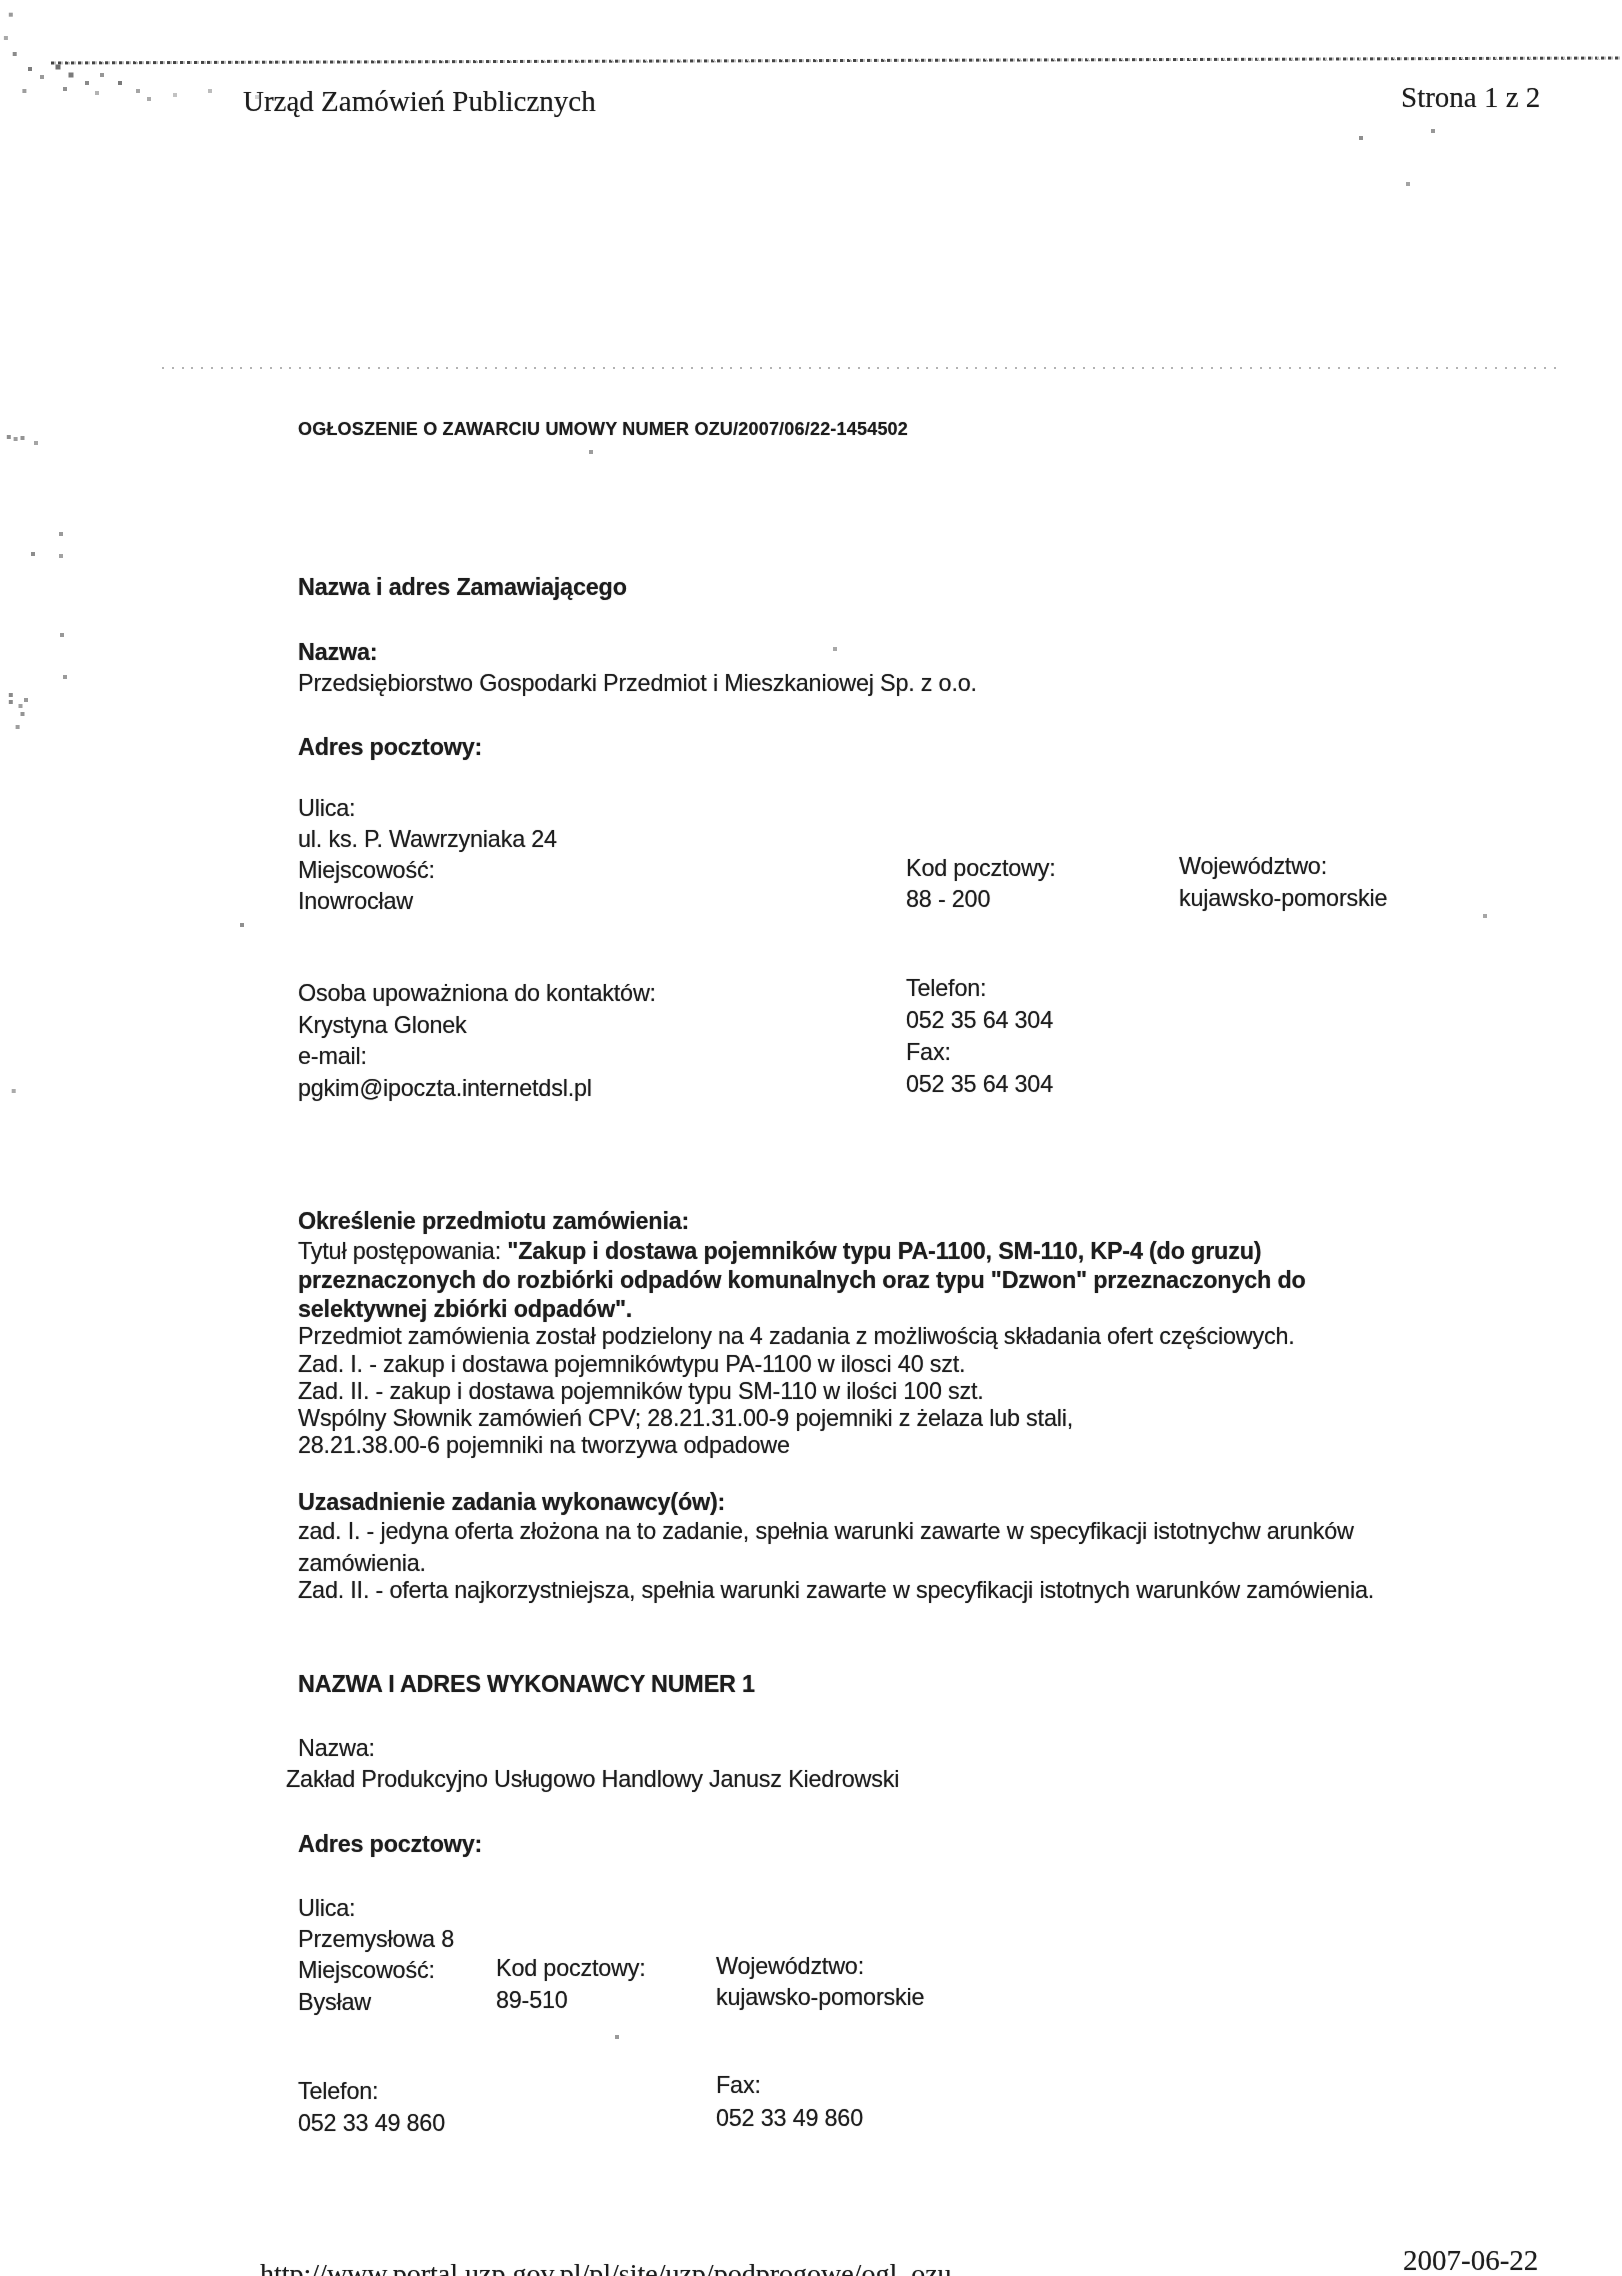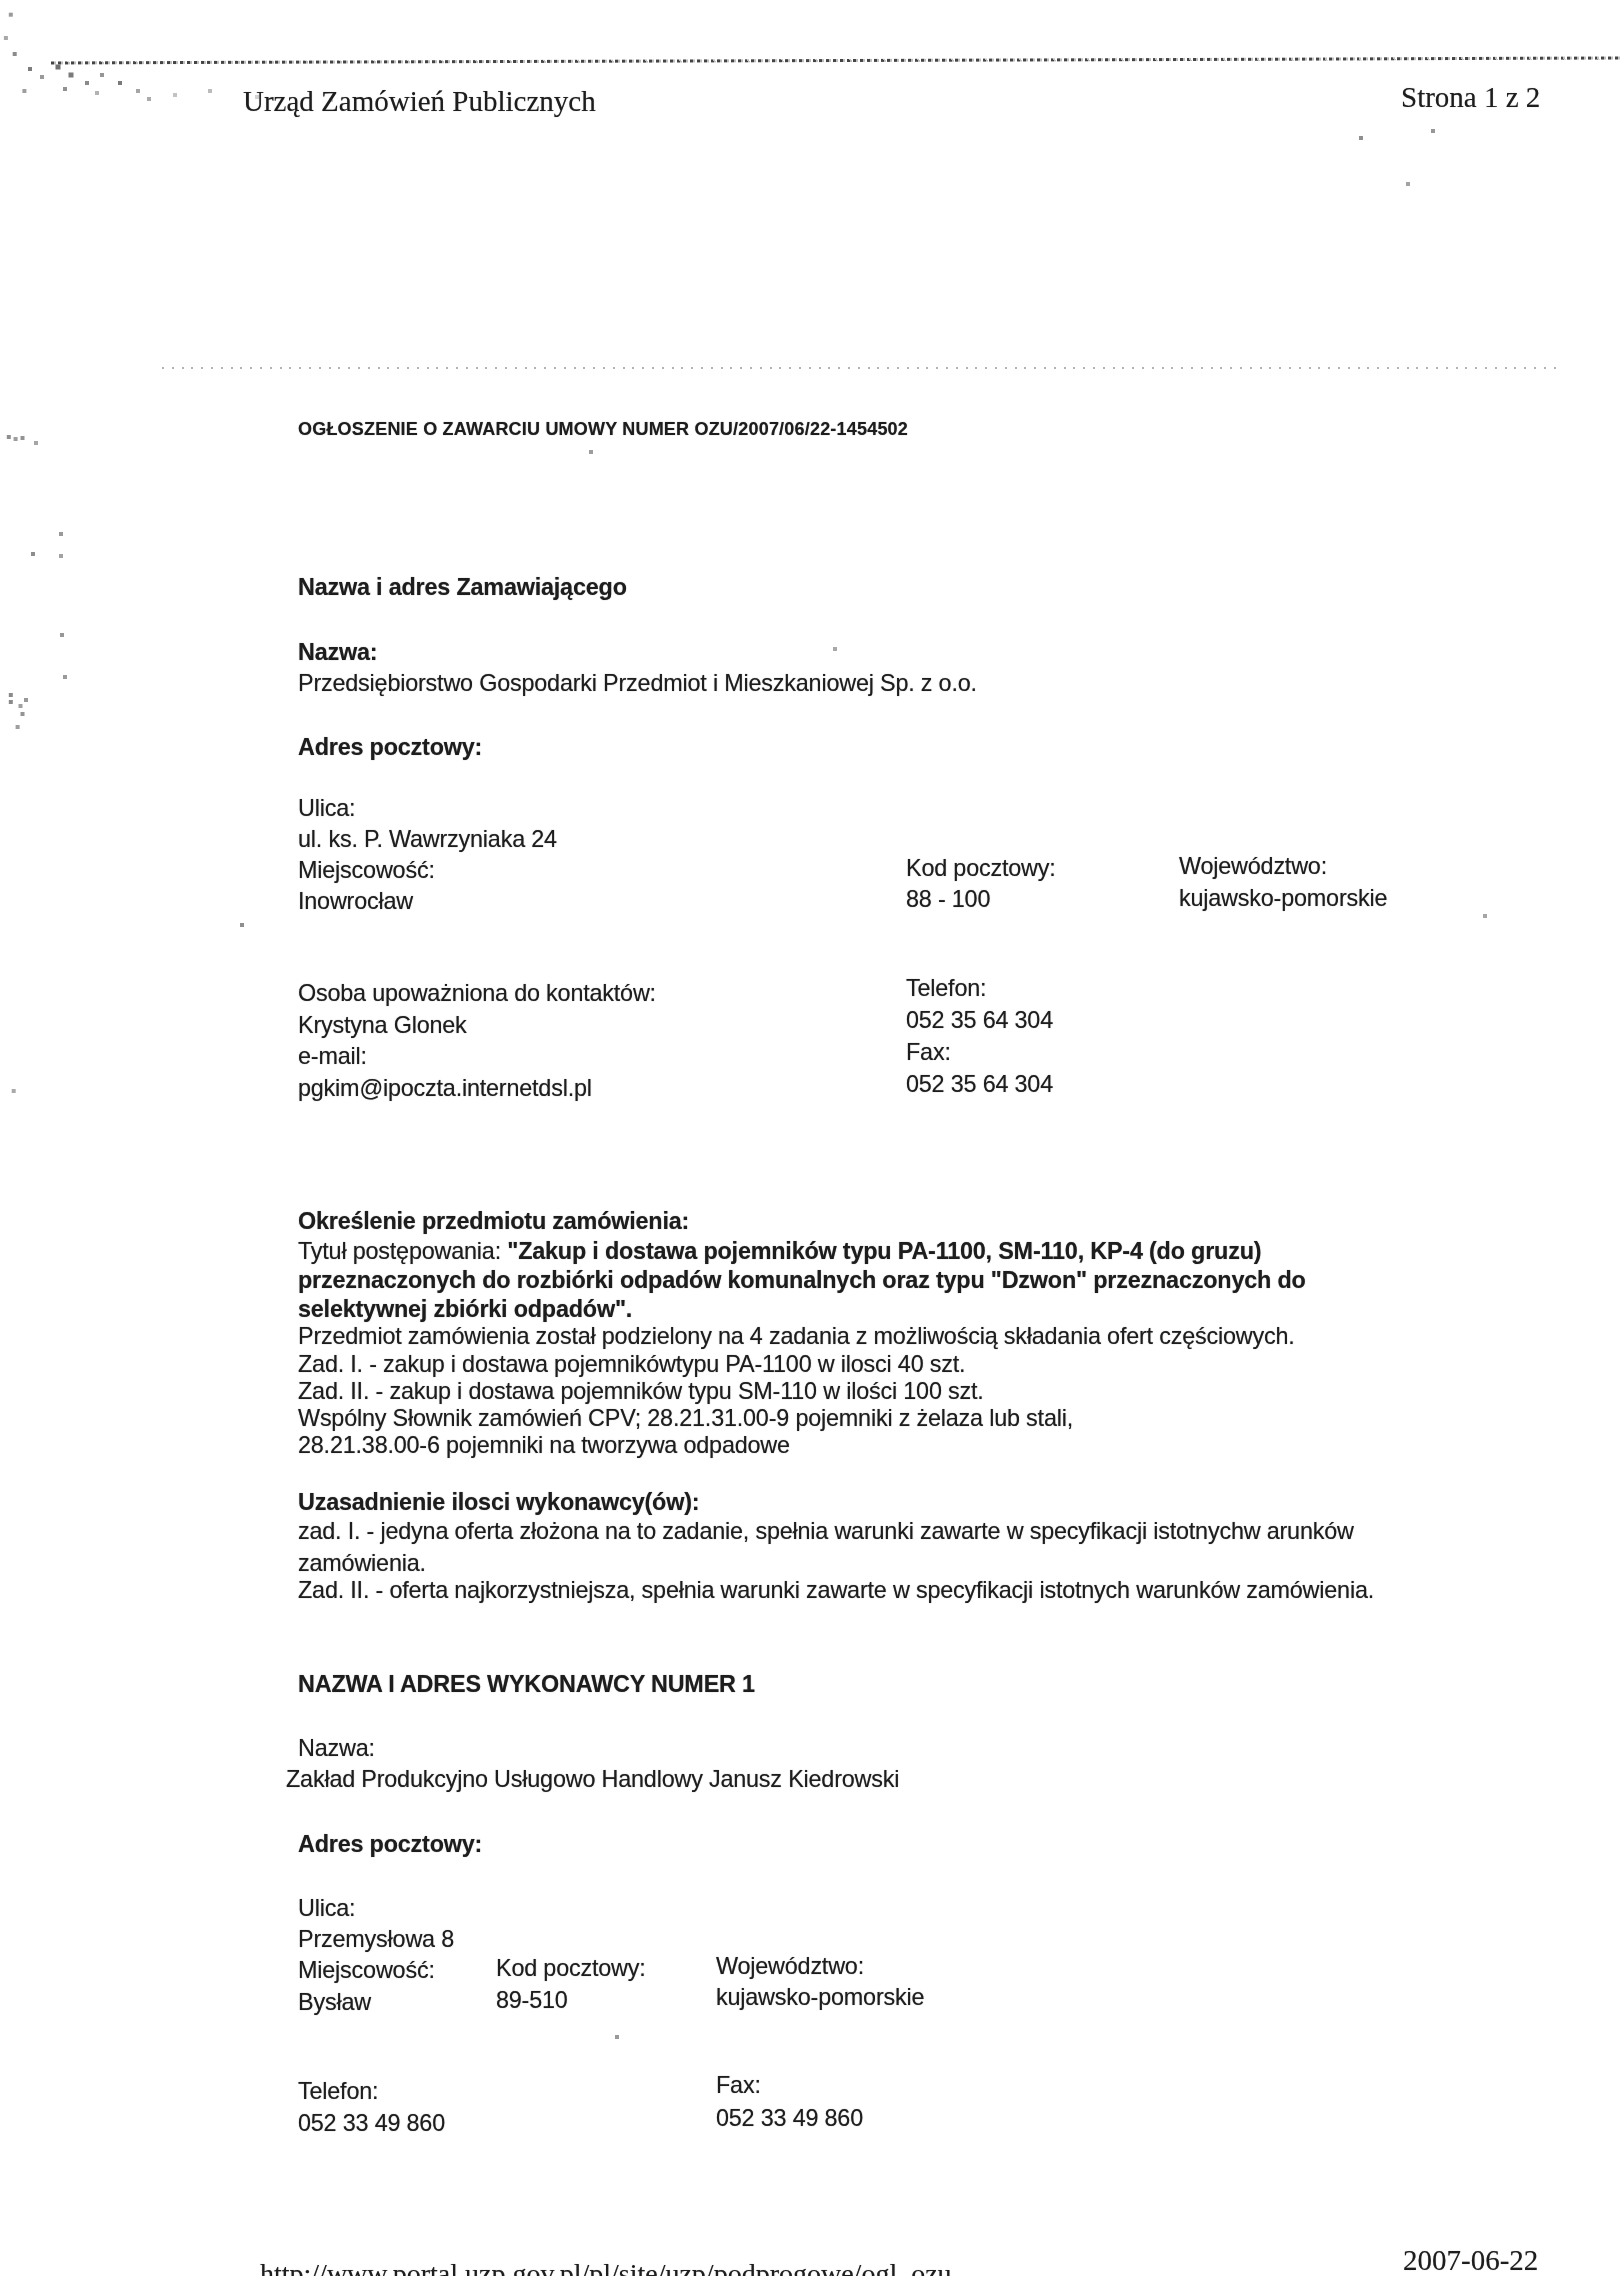--- a/index.html
+++ b/index.html
@@ -85,42 +85,42 @@
   <div class="t b" style="left:268px;top:575px;">Nazwa i adres Zamawiającego</div>
   <div class="t b" style="left:268px;top:640px;">Nazwa:</div>
   <div class="t" style="left:268px;top:671px;">Przedsiębiorstwo Gospodarki Przedmiot i Mieszkaniowej Sp. z o.o.</div>
   <div class="t b" style="left:268px;top:735px;">Adres pocztowy:</div>
   <div class="t" style="left:268px;top:796px;">Ulica:</div>
   <div class="t" style="left:268px;top:827px;">ul. ks. P. Wawrzyniaka 24</div>
   <div class="t" style="left:268px;top:858px;">Miejscowość:</div>
   <div class="t" style="left:876px;top:856px;">Kod pocztowy:</div>
   <div class="t" style="left:1149px;top:854px;">Województwo:</div>
   <div class="t" style="left:268px;top:889px;">Inowrocław</div>
-  <div class="t" style="left:876px;top:887px;">88 - 100</div>
+  <div class="t" style="left:876px;top:887px;">88 - 200</div>
   <div class="t" style="left:1149px;top:886px;">kujawsko-pomorskie</div>
   <div class="t" style="left:268px;top:981px;">Osoba upoważniona do kontaktów:</div>
   <div class="t" style="left:876px;top:976px;">Telefon:</div>
   <div class="t" style="left:268px;top:1013px;">Krystyna Glonek</div>
   <div class="t" style="left:876px;top:1008px;">052 35 64 304</div>
   <div class="t" style="left:268px;top:1044px;">e-mail:</div>
   <div class="t" style="left:876px;top:1040px;">Fax:</div>
   <div class="t" style="left:268px;top:1076px;">pgkim@ipoczta.internetdsl.pl</div>
   <div class="t" style="left:876px;top:1072px;">052 35 64 304</div>
 
   <div class="t b" style="left:268px;top:1209px;">Określenie przedmiotu zamówienia:</div>
   <div class="t" style="left:268px;top:1239px;"><span>Tytuł postępowania: </span><span class="b">"Zakup i dostawa pojemników typu PA-1100, SM-110, KP-4 (do gruzu)</span></div>
   <div class="t b" style="left:268px;top:1268px;">przeznaczonych do rozbiórki odpadów komunalnych oraz typu "Dzwon" przeznaczonych do</div>
   <div class="t b" style="left:268px;top:1297px;">selektywnej zbiórki odpadów".</div>
   <div class="t" style="left:268px;top:1324px;">Przedmiot zamówienia został podzielony na 4 zadania z możliwością składania ofert częściowych.</div>
   <div class="t" style="left:268px;top:1352px;">Zad. I. - zakup i dostawa pojemnikówtypu PA-1100 w ilosci 40 szt.</div>
   <div class="t" style="left:268px;top:1379px;">Zad. II. - zakup i dostawa pojemników typu SM-110 w ilości 100 szt.</div>
   <div class="t" style="left:268px;top:1406px;">Wspólny Słownik zamówień CPV; 28.21.31.00-9 pojemniki z żelaza lub stali,</div>
   <div class="t" style="left:268px;top:1433px;">28.21.38.00-6 pojemniki na tworzywa odpadowe</div>
 
-  <div class="t b" style="left:268px;top:1490px;">Uzasadnienie ilosci wykonawcy(ów):</div>
+  <div class="t b" style="left:268px;top:1490px;">Uzasadnienie zadania wykonawcy(ów):</div>
   <div class="t" style="left:268px;top:1519px;">zad. I. - jedyna oferta złożona na to zadanie, spełnia warunki zawarte w specyfikacji istotnychw arunków</div>
   <div class="t" style="left:268px;top:1551px;">zamówienia.</div>
   <div class="t" style="left:268px;top:1578px;">Zad. II. - oferta najkorzystniejsza, spełnia warunki zawarte w specyfikacji istotnych warunków zamówienia.</div>
 
   <div class="t b" style="left:268px;top:1672px;">NAZWA I ADRES WYKONAWCY NUMER 1</div>
   <div class="t" style="left:268px;top:1736px;">Nazwa:</div>
   <div class="t" style="left:256px;top:1767px;">Zakład Produkcyjno Usługowo Handlowy Janusz Kiedrowski</div>
   <div class="t b" style="left:268px;top:1832px;">Adres pocztowy:</div>
   <div class="t" style="left:268px;top:1896px;">Ulica:</div>
   <div class="t" style="left:268px;top:1927px;">Przemysłowa 8</div>

